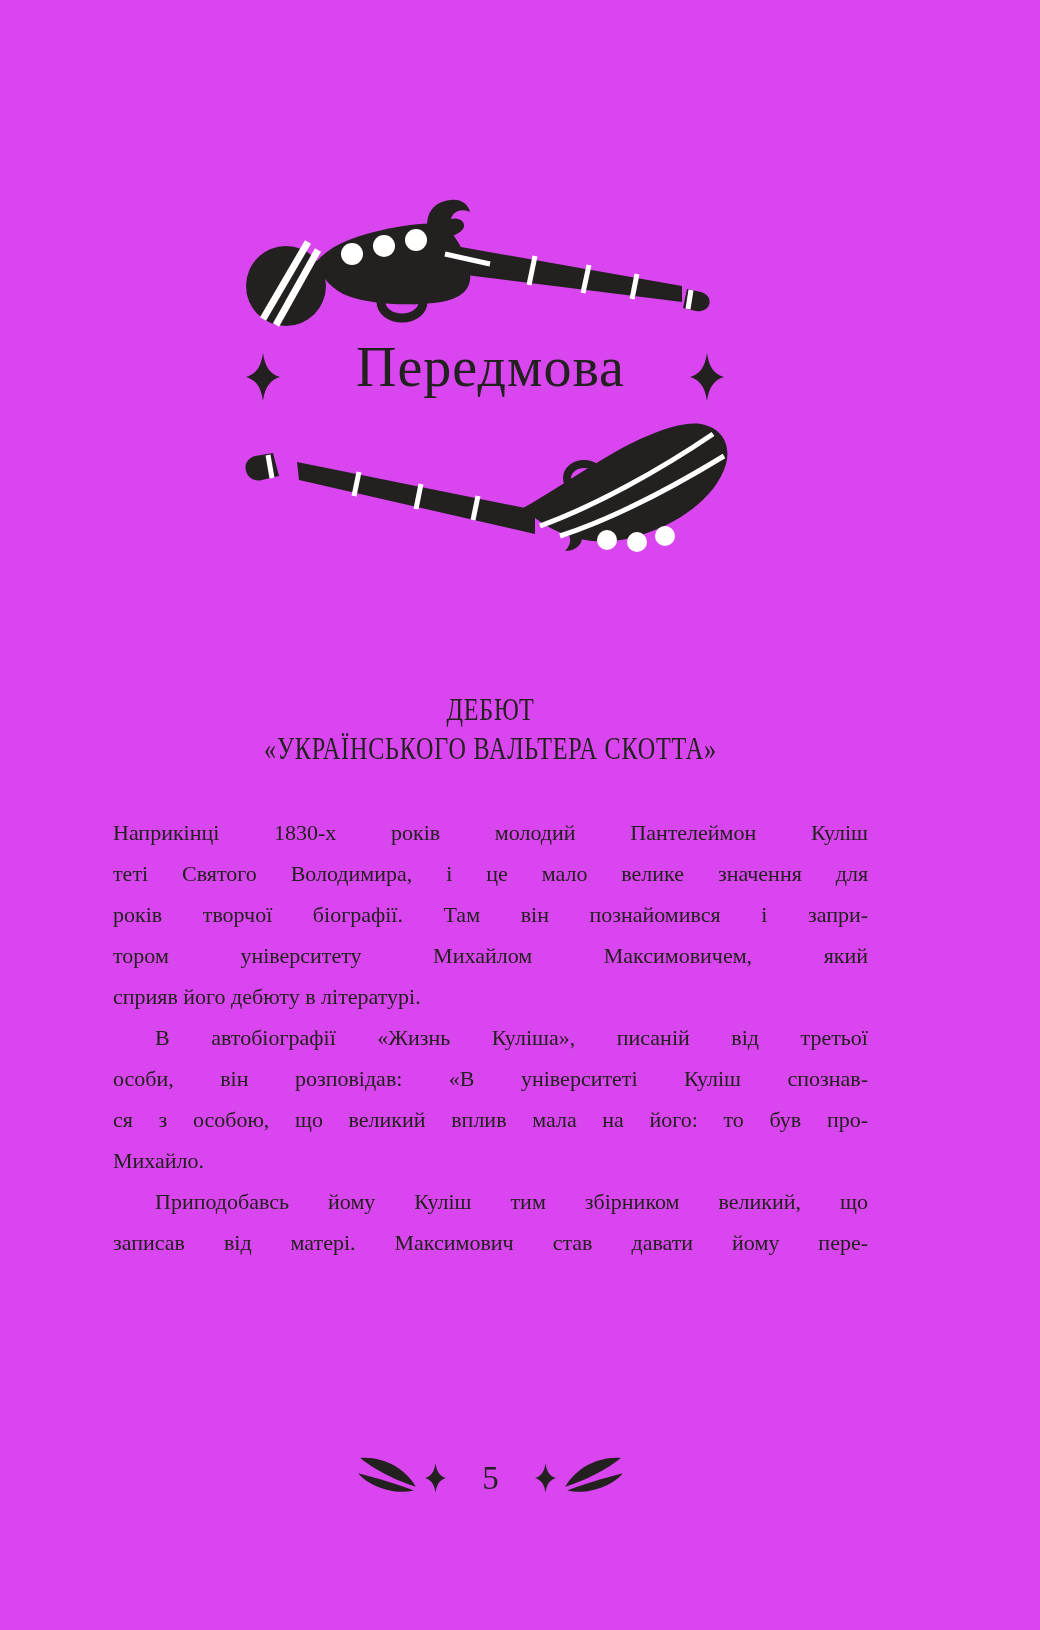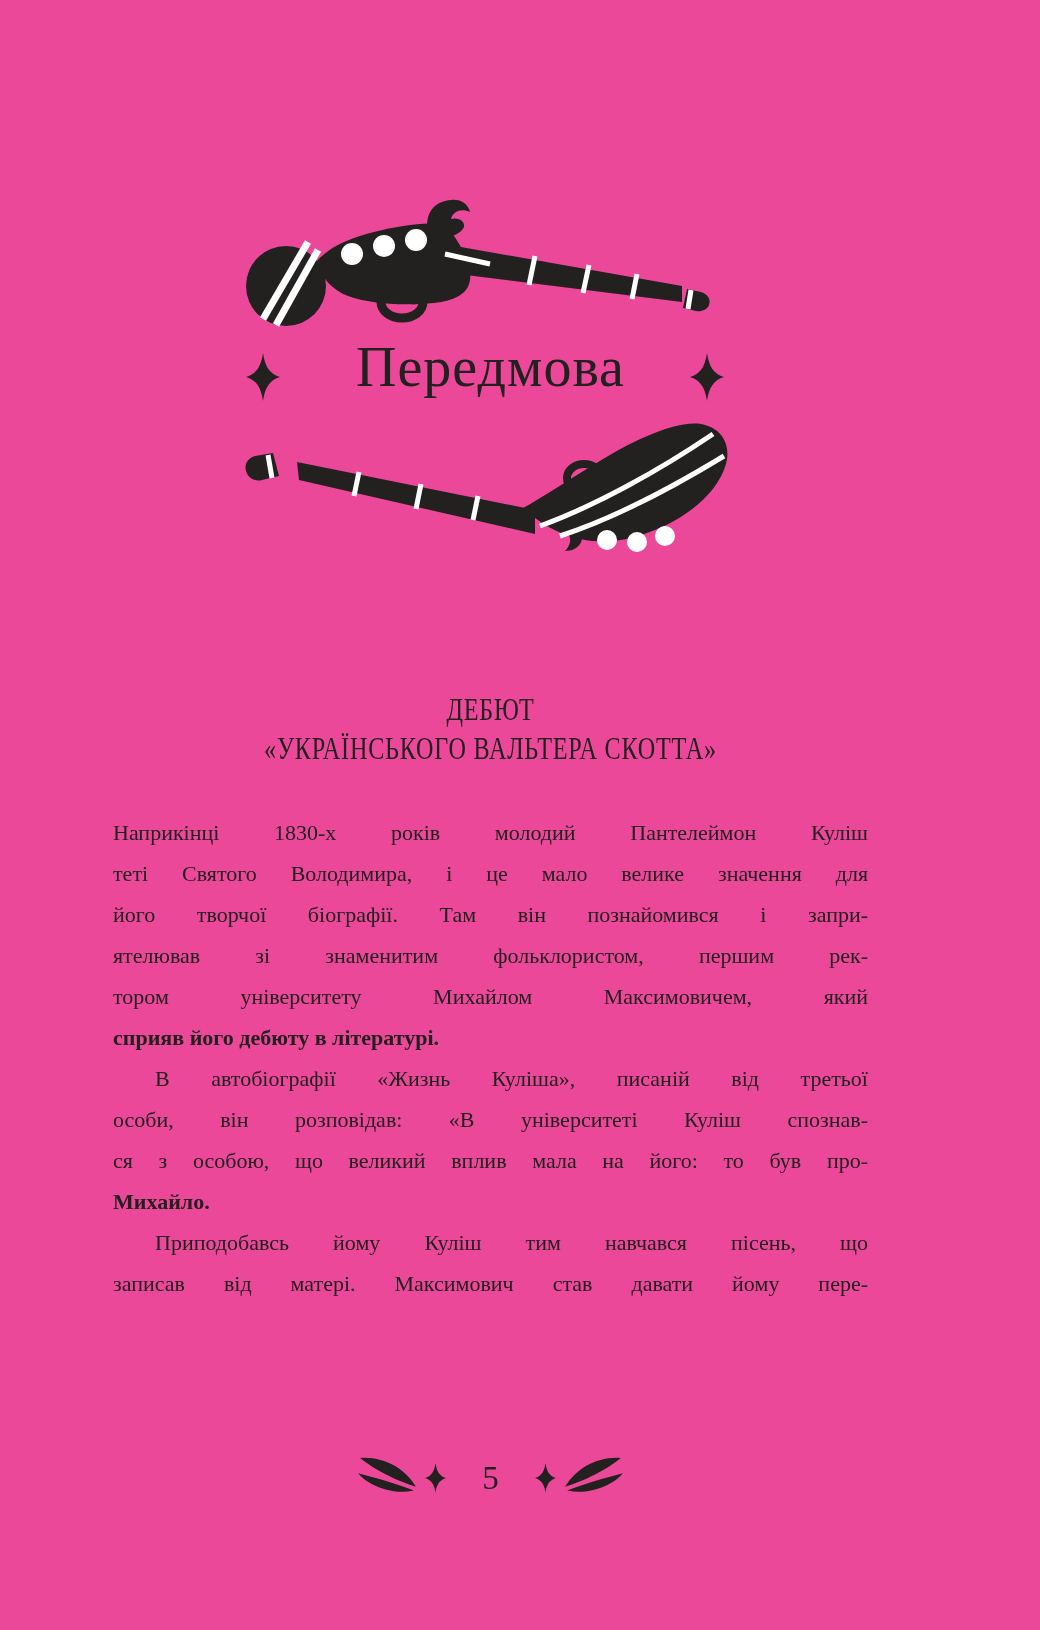--- a/index.html
+++ b/index.html
@@ -1,21 +1,21 @@
 <!DOCTYPE html>
 <html lang="uk"><head>
 <meta charset="utf-8">
 <style>
   html, body { margin: 0; padding: 0; background: #e8e8e8; }
   .page {
     position: relative;
     width: 1040px;
     height: 1630px;
     margin: 0 auto;
-    background: #ec4899;
+    background: #d946ef;
     color: #232020;
     font-family: "Liberation Serif", "DejaVu Serif", serif;
     overflow: hidden;
   }
   .ornament-top    { position: absolute; left: 232px; top: 198px; width: 478px; height: 134px; }
   .ornament-bottom { position: absolute; left: 235px; top: 412px; width: 497px; height: 140px; }
   .sparkle-left    { position: absolute; left: 246px; top: 352px; width: 34px; height: 50px; }
   .sparkle-right   { position: absolute; left: 690px; top: 352px; width: 34px; height: 50px; }
   .chapter-title {
     position: absolute; left: 113px; top: 332px; width: 755px;
@@ -28,21 +28,21 @@
   }
   .section-heading .hline {
     display: block; transform: scaleX(0.78); transform-origin: 50% 50%;
     white-space: nowrap; letter-spacing: 1px;
   }
   .body-text {
     position: absolute; left: 113px; top: 812px; width: 755px;
     font-size: 22px; line-height: 41px;
   }
   .line { text-align: justify; text-align-last: justify; height: 41px; overflow: hidden; }
-  .line.final  { text-align: left; text-align-last: left; font-weight: bold; }
+  .line.final  { text-align: left; text-align-last: left; }
   .line.indent { text-indent: 42px; }
   .footer {
     position: absolute; left: 113px; top: 1446px; width: 755px; height: 64px;
     display: flex; align-items: center; justify-content: center;
   }
   .leaf { width: 62px; height: 46px; }
   .leaf.right { transform: scaleX(-1); }
   .sparkle-sm { width: 21px; height: 30px; margin: 0 6px; }
   .page-number { font-size: 33px; line-height: 1; margin: 0 30px; }
   svg { display: block; }
@@ -112,29 +112,28 @@
   </svg>
 
   <h2 class="section-heading">
     <span class="hline">ДЕБЮТ</span>
     <span class="hline">«УКРАЇНСЬКОГО ВАЛЬТЕРА СКОТТА»</span>
   </h2>
 
   <div class="body-text">
       <div class="line">Наприкінці 1830-х років молодий Пантелеймон Куліш</div>
       <div class="line">теті Святого Володимира, і це мало велике значення для</div>
-      <div class="line">його творчої біографії. Там він познайомився і запри-</div>
-      <div class="line">ятелював зі знаменитим фольклористом, першим рек-</div>
+      <div class="line">років творчої біографії. Там він познайомився і запри-</div>
       <div class="line">тором університету Михайлом Максимовичем, який</div>
       <div class="line final">сприяв його дебюту в літературі.</div>
       <div class="line indent">В автобіографії «Жизнь Куліша», писаній від третьої</div>
       <div class="line">особи, він розповідав: «В університеті Куліш спознав-</div>
       <div class="line">ся з особою, що великий вплив мала на його: то був про-</div>
       <div class="line final">Михайло.</div>
-      <div class="line indent">Приподобавсь йому Куліш тим навчався пісень, що</div>
+      <div class="line indent">Приподобавсь йому Куліш тим збірником великий, що</div>
       <div class="line">записав від матері. Максимович став давати йому пере-</div>
     </div>
 
   <div class="footer">
     <svg class="leaf" viewBox="0 0 64 48" aria-hidden="true">
       <path fill="#232020" d="M3,3 C27,1 50,14 61,33 C41,27 16,14 3,3 Z"></path>
       <path fill="#232020" d="M1,19 C21,24 43,31 59,37 C37,42 11,32 1,19 Z"></path>
     </svg>
     <svg class="sparkle-sm" viewBox="0 0 34 48" aria-hidden="true">
       <path fill="#232020" d="M17,0 C19,14 24,21 34,24 C24,27 19,34 17,48 C15,34 10,27 0,24 C10,21 15,14 17,0 Z"></path>

